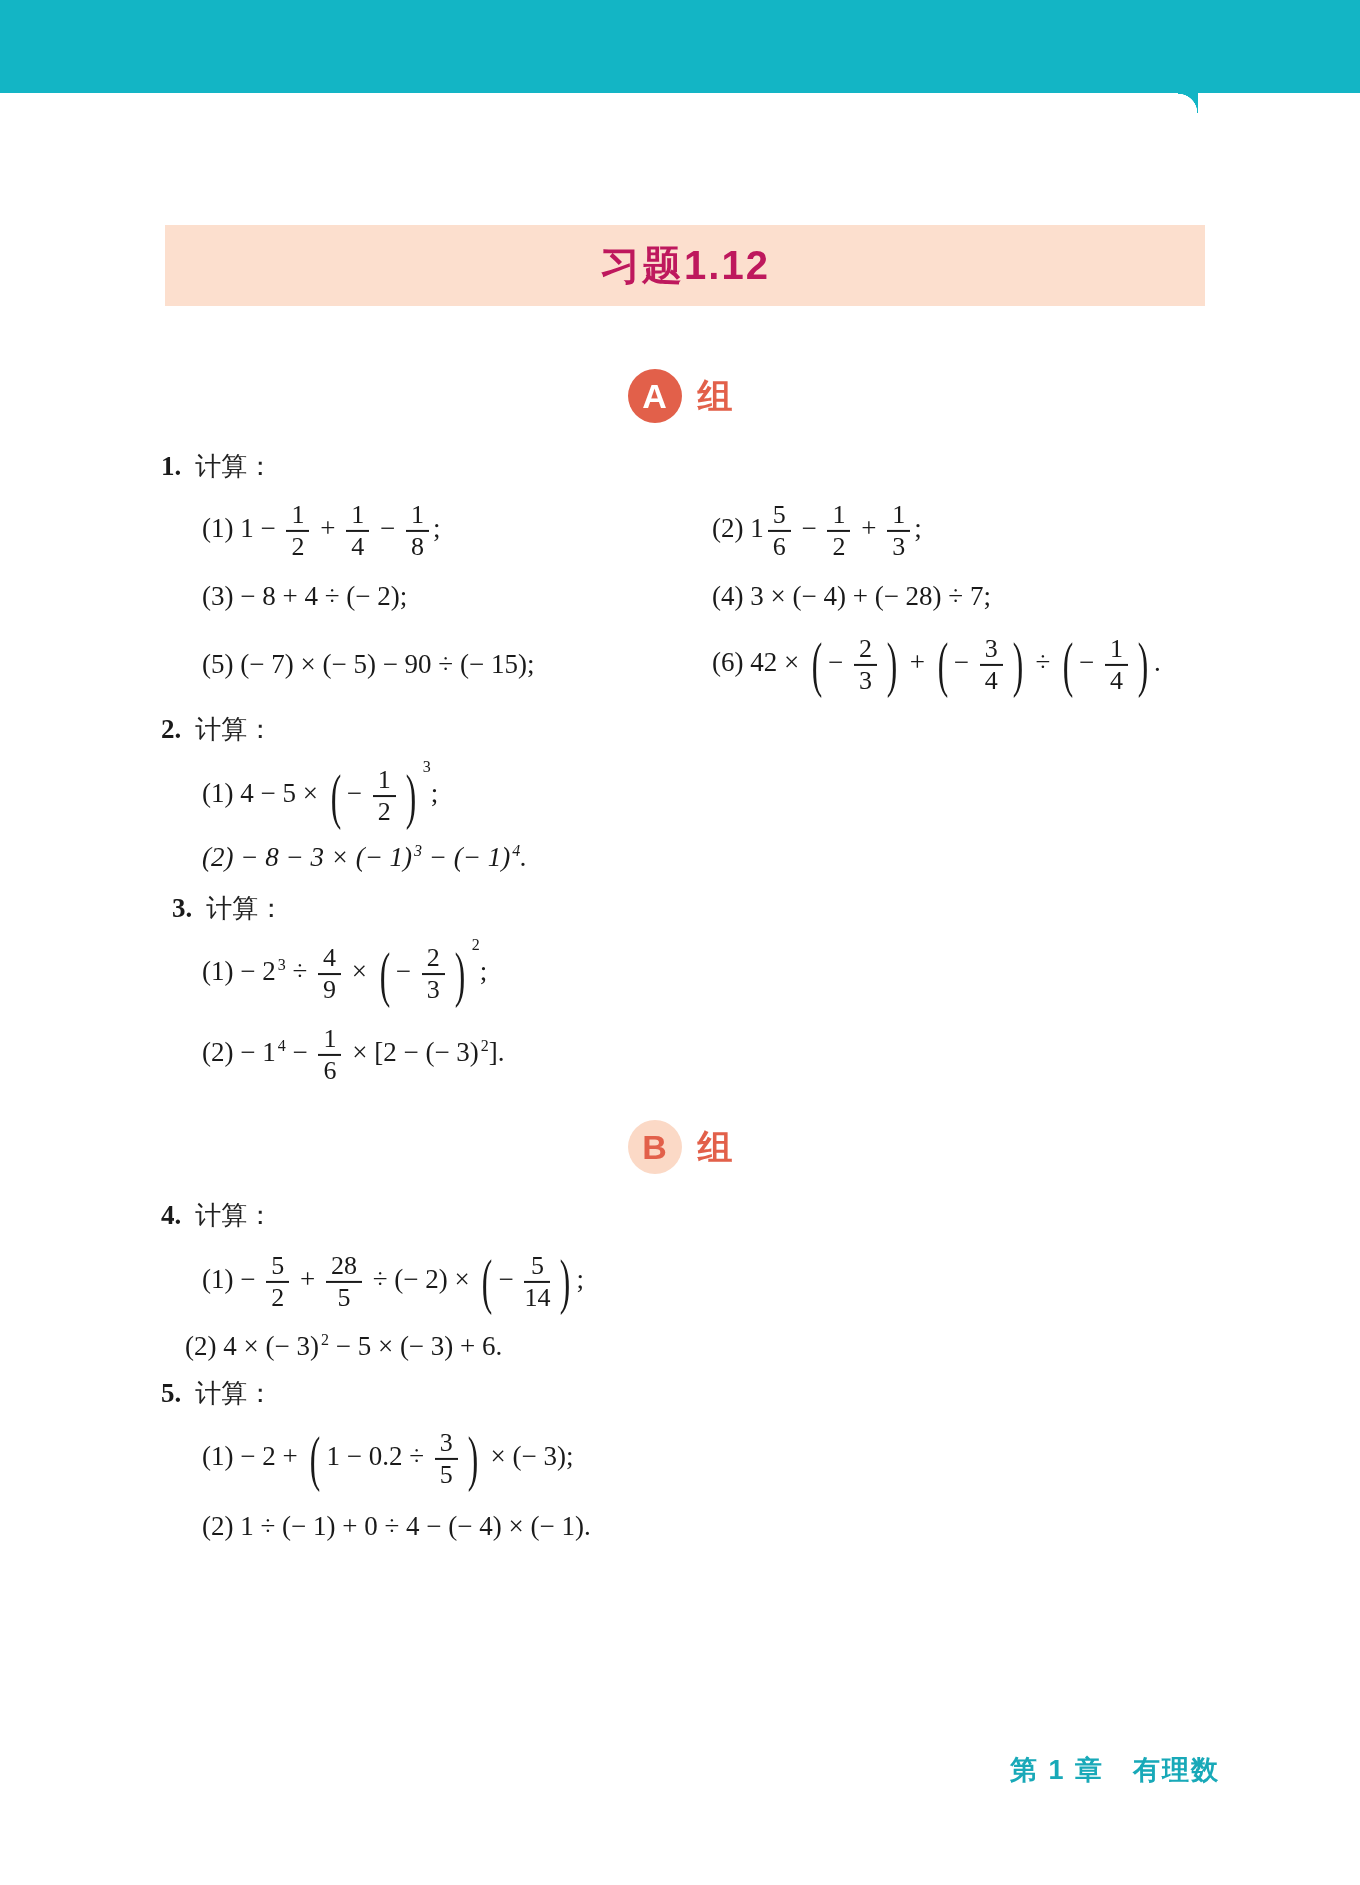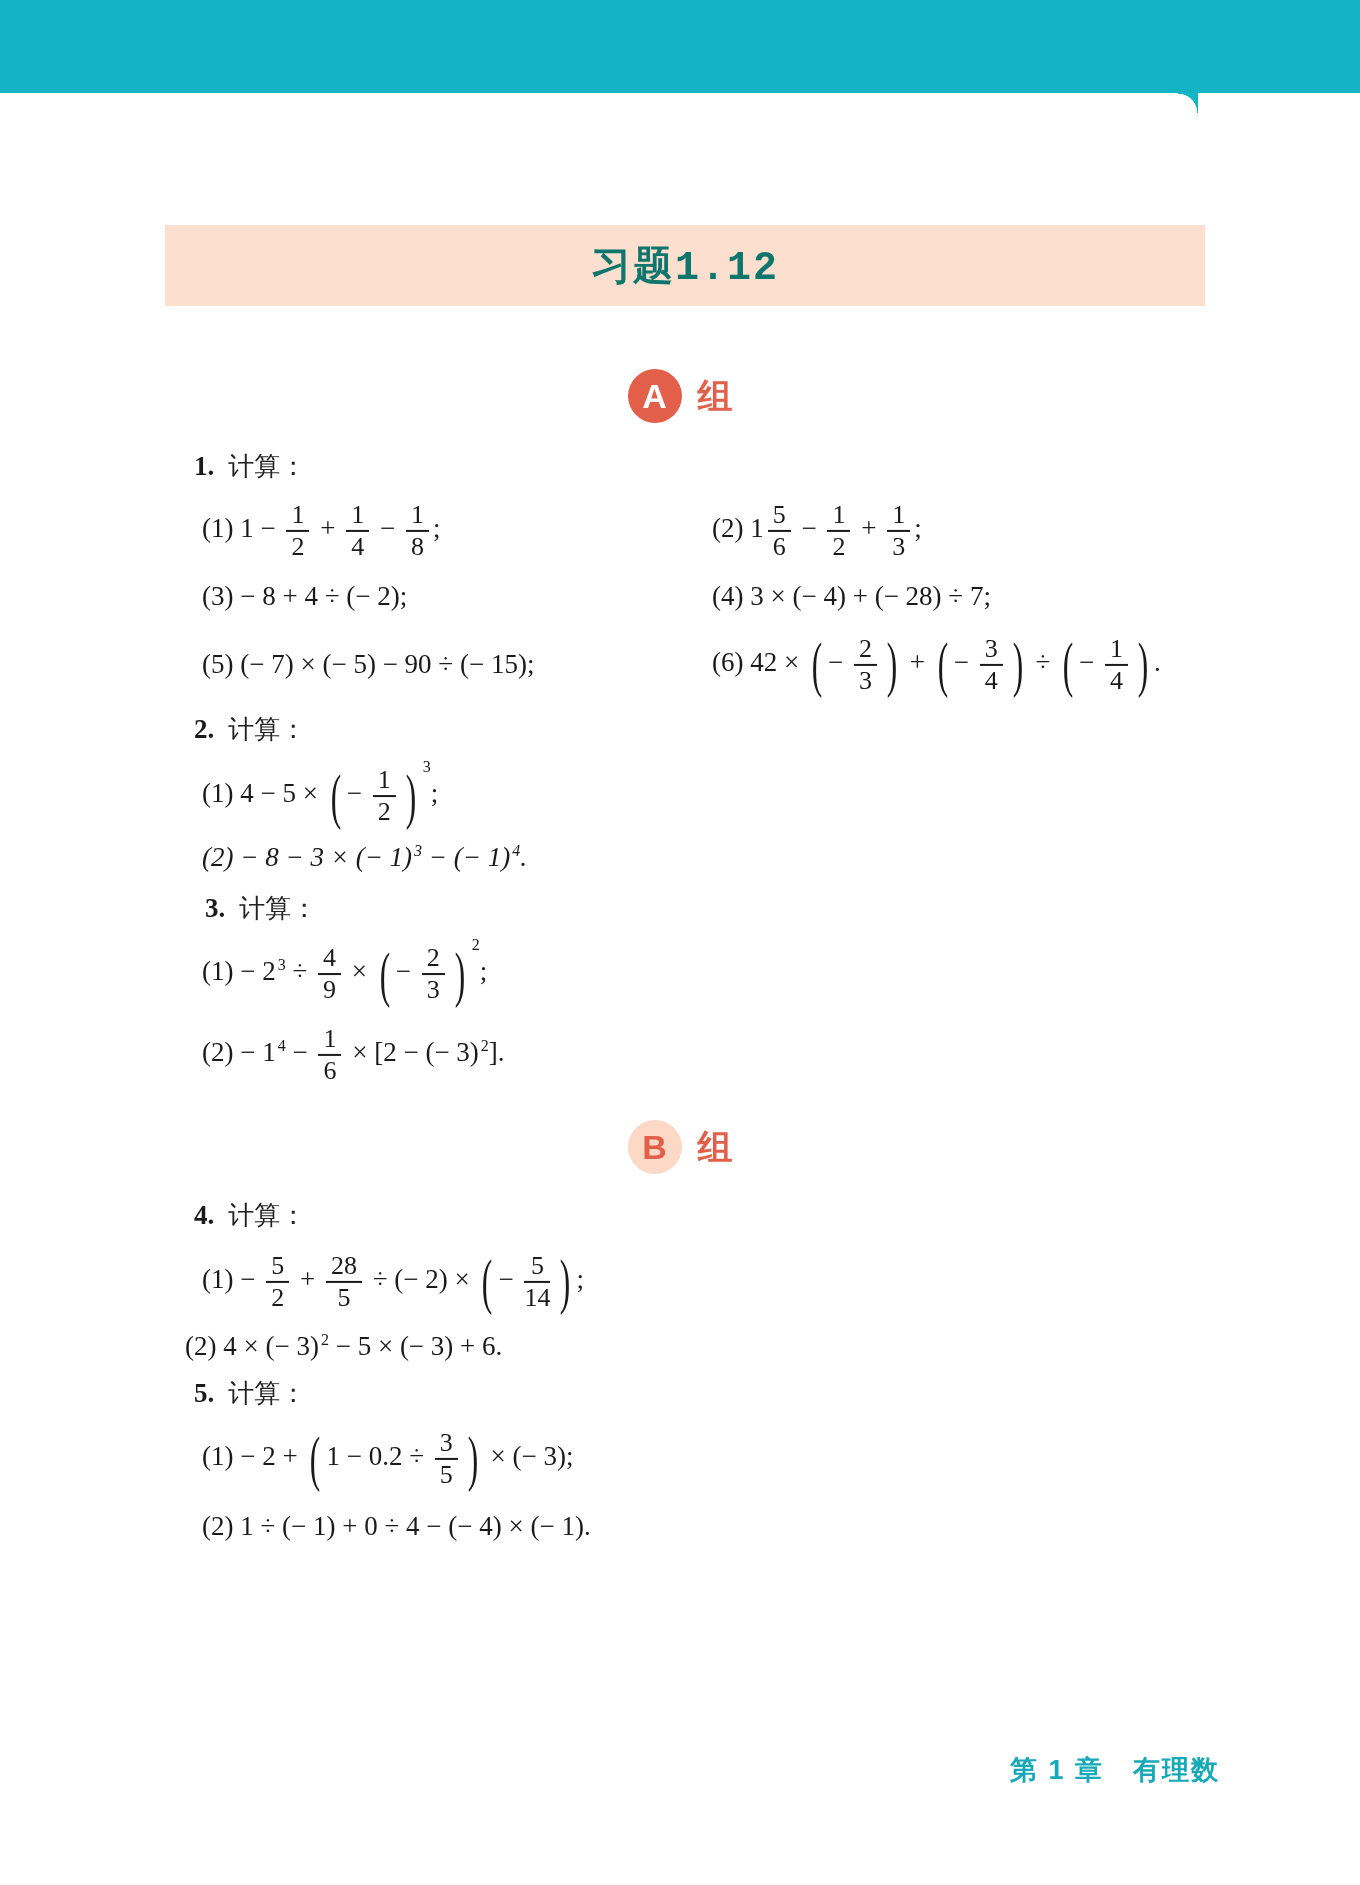--- a/index.html
+++ b/index.html
@@ -11,37 +11,37 @@
   .tab  { position:absolute; left:1198px; top:0; width:162px; height:163px; background:#13b5c5;
           border-radius:0 0 0 55px; }
   .tab-num { position:absolute; left:36px; top:55px; color:#ffffff;
              font-family:"Liberation Sans", sans-serif; font-weight:bold; font-size:34px; letter-spacing:1px; }
   .fillet { position:absolute; left:1178px; top:93px; width:20px; height:20px;
             background:radial-gradient(circle 20px at 0 20px, rgba(255,255,255,0) 19px, #13b5c5 19.5px); }
 
   
   .banner { position:absolute; left:165px; top:225px; width:1040px; height:81px; background:#fcdfce;
             display:flex; align-items:center; justify-content:center; }
-  .banner h1 { margin:0; font-family:Liberation Mono, monospace; font-weight:bold;
-               font-size:40px; color:#0f766e; letter-spacing:2px; }
+  .banner h1 { margin:0; font-family:Liberation Sans, sans-serif; font-weight:bold;
+               font-size:40px; color:#be185d; letter-spacing:2px; }
 
   
   .badge-row { position:absolute; left:0; width:1360px; display:flex; align-items:center;
                justify-content:center; gap:16px; transform:translateY(-50%); }
   .badge-a { top:396px; }
   .badge-b { top:1147px; }
   .badge-circle { width:54px; height:54px; border-radius:50%; display:flex; align-items:center;
                   justify-content:center; font-family:"Liberation Sans", sans-serif; font-weight:bold;
                   font-size:34px; }
   .badge-a .badge-circle { background:#e2604a; color:#ffffff; }
   .badge-b .badge-circle { background:#fbd9c6; color:#e2604a; }
   .badge-label { font-family:"Liberation Sans", sans-serif; font-weight:bold; font-size:35px; color:#e2604a; }
 
   
-  .prob-header { position:absolute; transform:translateY(-50%); white-space:nowrap; font-size:27px;margin-left:33px; }
+  .prob-header { position:absolute; transform:translateY(-50%); white-space:nowrap; font-size:27px; }
   .pnum  { font-weight:bold; }
   .plabel { margin-left:14px; font-family:"Liberation Sans", sans-serif; font-size:26px; color:#222222; }
 
   .expr { position:absolute; transform:translateY(-50%); white-space:nowrap; font-size:27px; line-height:1.15; }
   .frac { display:inline-block; vertical-align:middle; text-align:center; margin:0 4px; }
   .fn   { display:block; font-size:26px; line-height:1.08; padding:0 5px 1px; border-bottom:2px solid #1a1a1a; }
   .fd   { display:block; font-size:26px; line-height:1.08; padding-top:1px; }
   .msup { display:inline-block; font-size:16px; vertical-align:10px; margin-left:2px; }
   .msup.hi { vertical-align:30px; margin-left:1px; }
   .bigp { display:inline-block; font-size:30px; transform:scale(1.05,2.05); transform-origin:center;

